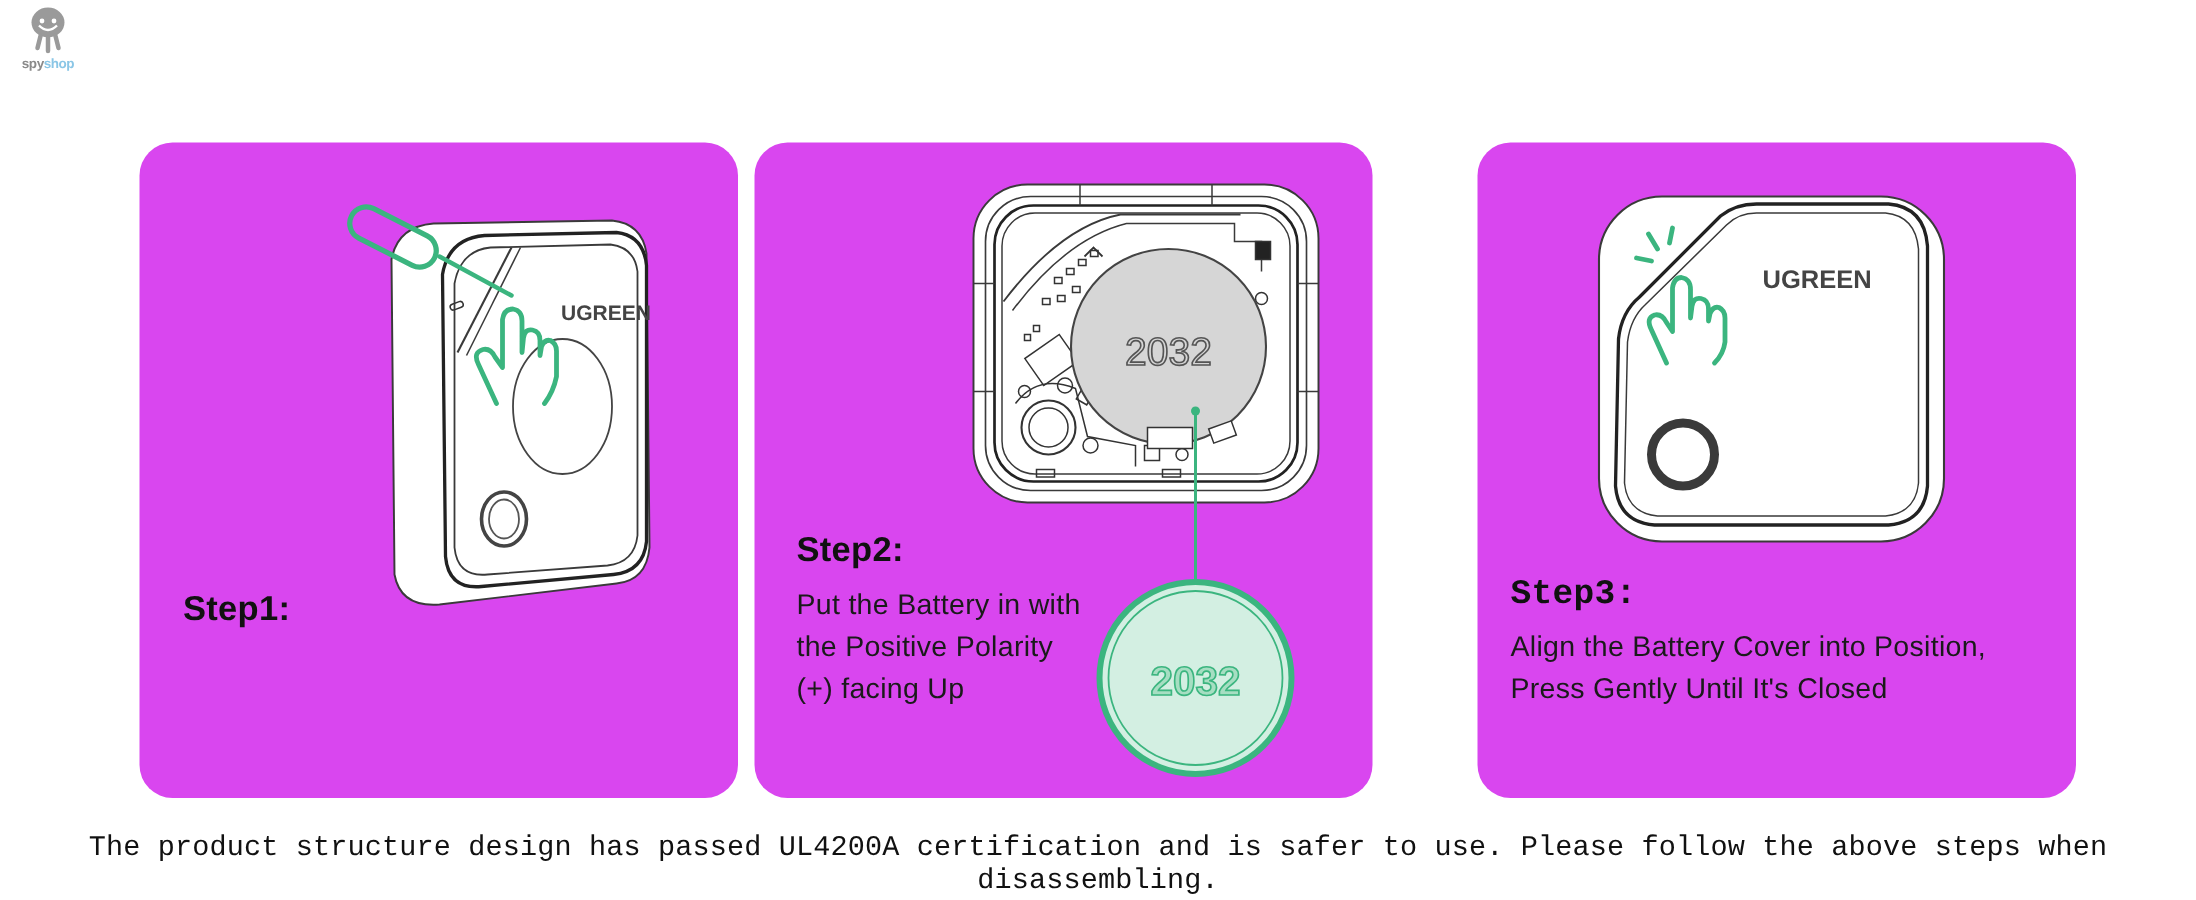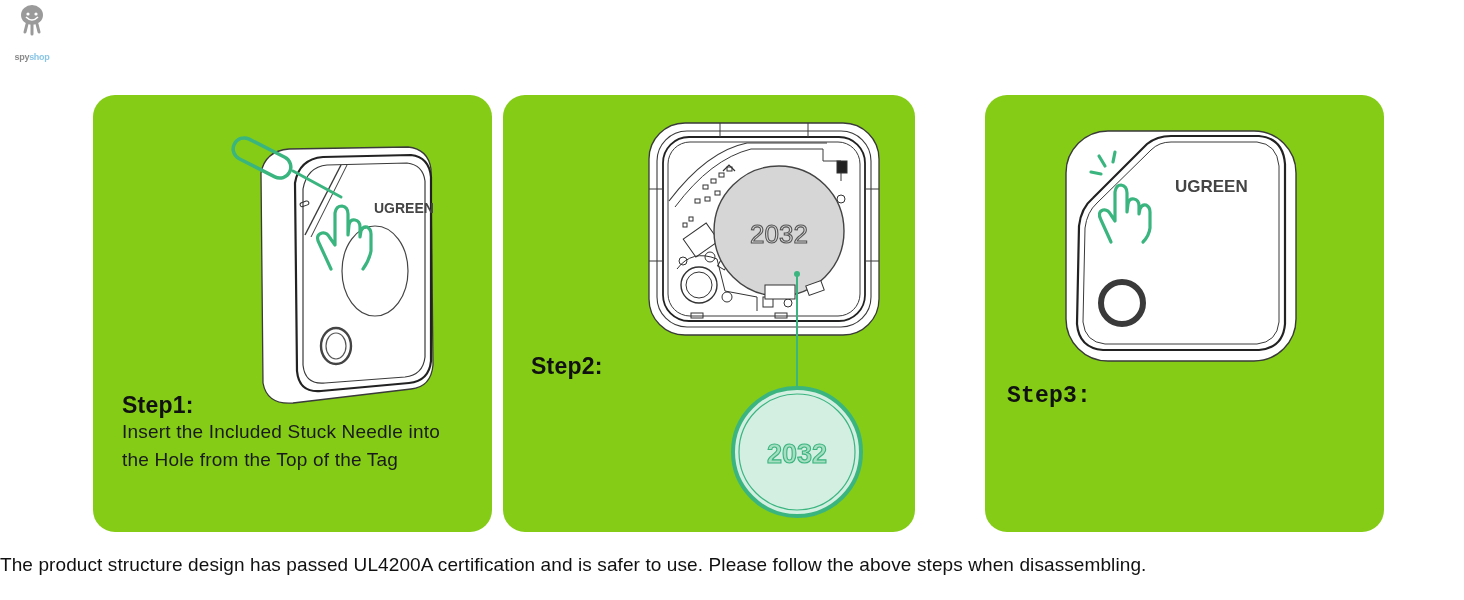--- a/index.html
+++ b/index.html
@@ -12,47 +12,47 @@
     }
     .page { position: relative; width: 1464px; height: 600px; }
 
     .logo {
       position: absolute; left: 6px; top: 4px; width: 52px; height: 48px;
       text-align: center;
     }
     .logo svg { display: block; margin: 0 auto; }
     .logo-text {
       font-size: 9px; font-weight: bold; letter-spacing: -0.3px;
-      line-height: 10px; margin-top: 16px;
+      line-height: 10px; margin-top: 1px;
     }
     .logo-text .a { color: #8a8a8a; }
     .logo-text .b { color: #8ac6e6; }
 
     .card {
       position: absolute; top: 95px; height: 437px;
-      background: #84cc16; border-radius: 22px;
+      background: #d946ef; border-radius: 22px;
     }
     .card-1 { left: 93px; width: 399px; }
     .card-2 { left: 503px; width: 412px; }
     .card-3 { left: 985px; width: 399px; }
 
     .illus { position: absolute; }
 
     .step-title {
       position: absolute; font-size: 23px; font-weight: bold;
       letter-spacing: 0.2px; color: #111;
     }
     .step-desc {
       position: absolute; font-size: 19px; line-height: 28px; color: #1a1a1a;
       letter-spacing: 0.2px;
     }
 
     .footer-note {
       position: absolute; left: 0; right: 0; top: 554px;
-      text-align: left; font-size: 19px; color: #111; letter-spacing: 0.1px;
+      text-align: center; font-size: 19px; color: #111; letter-spacing: 0.1px; font-family: Liberation Mono, monospace;
     }
   </style>
 </head>
 <body>
 
 <div class="page">
 
   <div class="logo">
     <svg width="26" height="32" viewBox="0 0 26 32">
       <ellipse cx="13" cy="11" rx="11" ry="10" fill="#9a9a9a"></ellipse>
@@ -87,21 +87,20 @@
       <g>
         <rect x="8" y="22" width="62" height="22" rx="11" fill="none" stroke="#3bb57f" stroke-width="3.5" transform="rotate(27 39 33)"></rect>
         <path d="M70 46 L118 72" stroke="#3bb57f" stroke-width="3" stroke-linecap="round"></path>
       </g>
 
       <g fill="none" stroke="#3bb57f" stroke-width="3.2" stroke-linecap="round" stroke-linejoin="round">
         <path d="M108 144 L96 118 Q92 110 99 108 Q104 107 107 113 L112 120 L112 88 Q113 81 119 81 Q125 82 125 89 L125 110 L126 100 Q127 94 132 95 Q137 96 137 102 L137 112 L138 106 Q140 101 144 102 Q148 104 148 109 L148 126 Q146 136 140 144"></path>
       </g>
     </svg>
     <div class="step-title" style="left:29px; top:297px;">Step1:</div>
-    <div class="step-desc" style="left:29px; top:323px; width:340px;">Insert the Included Stuck Needle into the Hole from the Top of the Tag</div>
   </div>
 
   <div class="card card-2">
     <svg class="illus" style="left:144px; top:26px;" width="236" height="400" viewBox="0 0 236 400">
 
       <rect x="2" y="2" width="230" height="212" rx="36" fill="#fff" stroke="#3a3a3a" stroke-width="1.3"></rect>
       <rect x="10" y="10" width="214" height="196" rx="30" fill="none" stroke="#3a3a3a" stroke-width="1.1"></rect>
       <rect x="16" y="16" width="202" height="184" rx="26" fill="none" stroke="#222" stroke-width="1.8"></rect>
       <rect x="21" y="21" width="192" height="174" rx="22" fill="none" stroke="#3a3a3a" stroke-width="1"></rect>
 
@@ -147,31 +146,33 @@
 
       <circle cx="150" cy="153" r="3" fill="#3bb57f"></circle>
       <line x1="150" y1="153" x2="150" y2="268" stroke="#3bb57f" stroke-width="2"></line>
       <g>
         <circle cx="150" cy="331" r="64" fill="#d3efe2" stroke="#3bb57f" stroke-width="4"></circle>
         <circle cx="150" cy="331" r="58" fill="none" stroke="#3bb57f" stroke-width="1.2"></circle>
         <text x="150" y="342" text-anchor="middle" font-size="27" font-weight="bold" fill="#a6dec2" stroke="#3bb57f" stroke-width="1.1" font-family="Liberation Sans, sans-serif">2032</text>
       </g>
     </svg>
     <div class="step-title" style="left:28px; top:258px;">Step2:</div>
+    <div class="step-desc" style="left:28px; top:295px; width:190px;">Put the Battery in with the Positive Polarity (+) facing Up</div>
   </div>
 
   <div class="card card-3">
     <svg class="illus" style="left:78px; top:33px;" width="238" height="236" viewBox="0 0 238 236">
       <rect x="3" y="3" width="230" height="230" rx="42" fill="#fff" stroke="#3a3a3a" stroke-width="1.4"></rect>
       <path d="M16 98 Q18 80 30 70 L84 16 Q94 8 108 8 L196 8 Q220 10 222 36 L222 196 Q220 220 196 222 L40 222 Q16 220 14 196 Z" fill="#fff" stroke="#222" stroke-width="2.2"></path>
       <path d="M22 100 Q24 84 34 75 L88 22 Q96 14 108 14 L194 14 Q214 16 216 38 L216 194 Q214 214 194 216 L42 216 Q22 214 20 194 Z" fill="none" stroke="#3a3a3a" stroke-width="1"></path>
       <text x="112" y="64" font-size="17" font-weight="bold" fill="#444" font-family="Liberation Sans, sans-serif">UGREEN</text>
       <circle cx="59" cy="175" r="21" fill="none" stroke="#3a3a3a" stroke-width="6"></circle>
       <g fill="none" stroke="#3bb57f" stroke-width="3.2" stroke-linecap="round" stroke-linejoin="round">
         <path d="M28 44 L38 46 M36 28 L42 38 M52 24 L50 34"></path>
         <path d="M48 114 L38 92 Q34 84 40 82 Q45 81 48 87 L52 93 L52 64 Q53 57 58 57 Q64 58 64 65 L64 84 L65 76 Q66 70 71 71 Q76 72 76 78 L76 86 L77 81 Q79 76 83 77 Q87 79 87 84 L87 100 Q86 108 80 114"></path>
       </g>
     </svg>
     <div class="step-title" style="left:22px; top:288px;font-family:Liberation Mono, monospace;">Step3:</div>
+    <div class="step-desc" style="left:22px; top:323px; width:340px;">Align the Battery Cover into Position, Press Gently Until It's Closed</div>
   </div>
 
   <div class="footer-note">The product structure design has passed UL4200A certification and is safer to use. Please follow the above steps when disassembling.</div>
 </div>
 
 </body></html>

